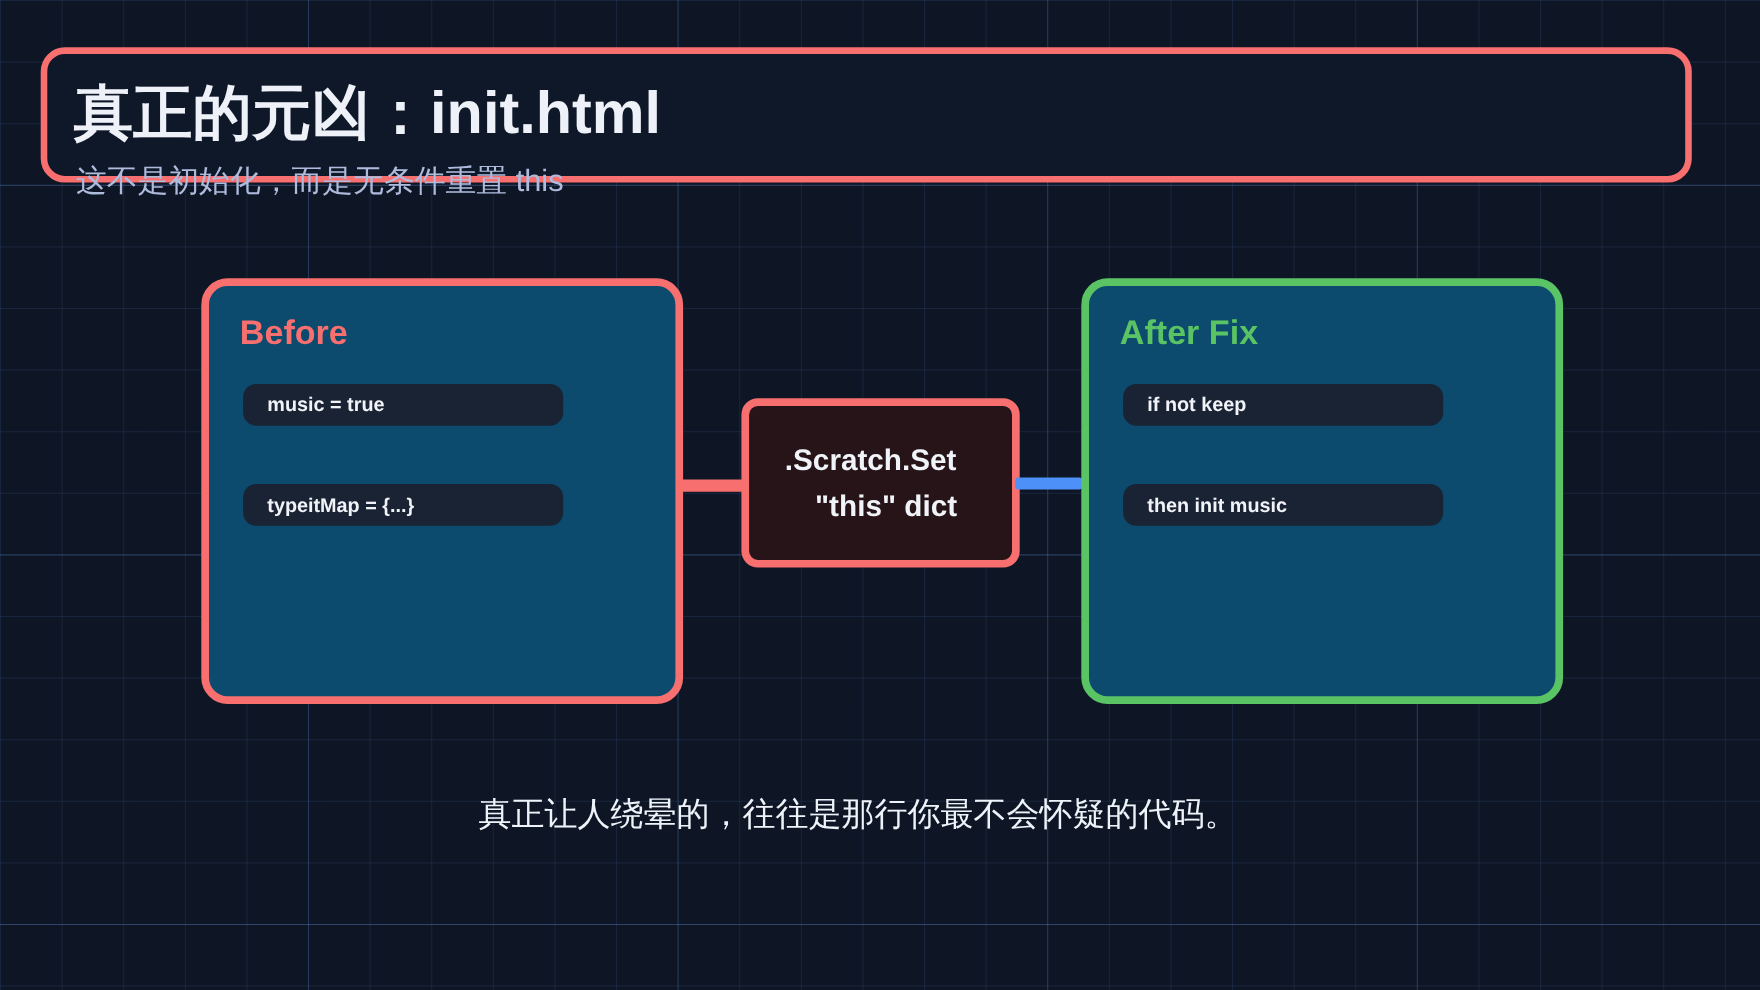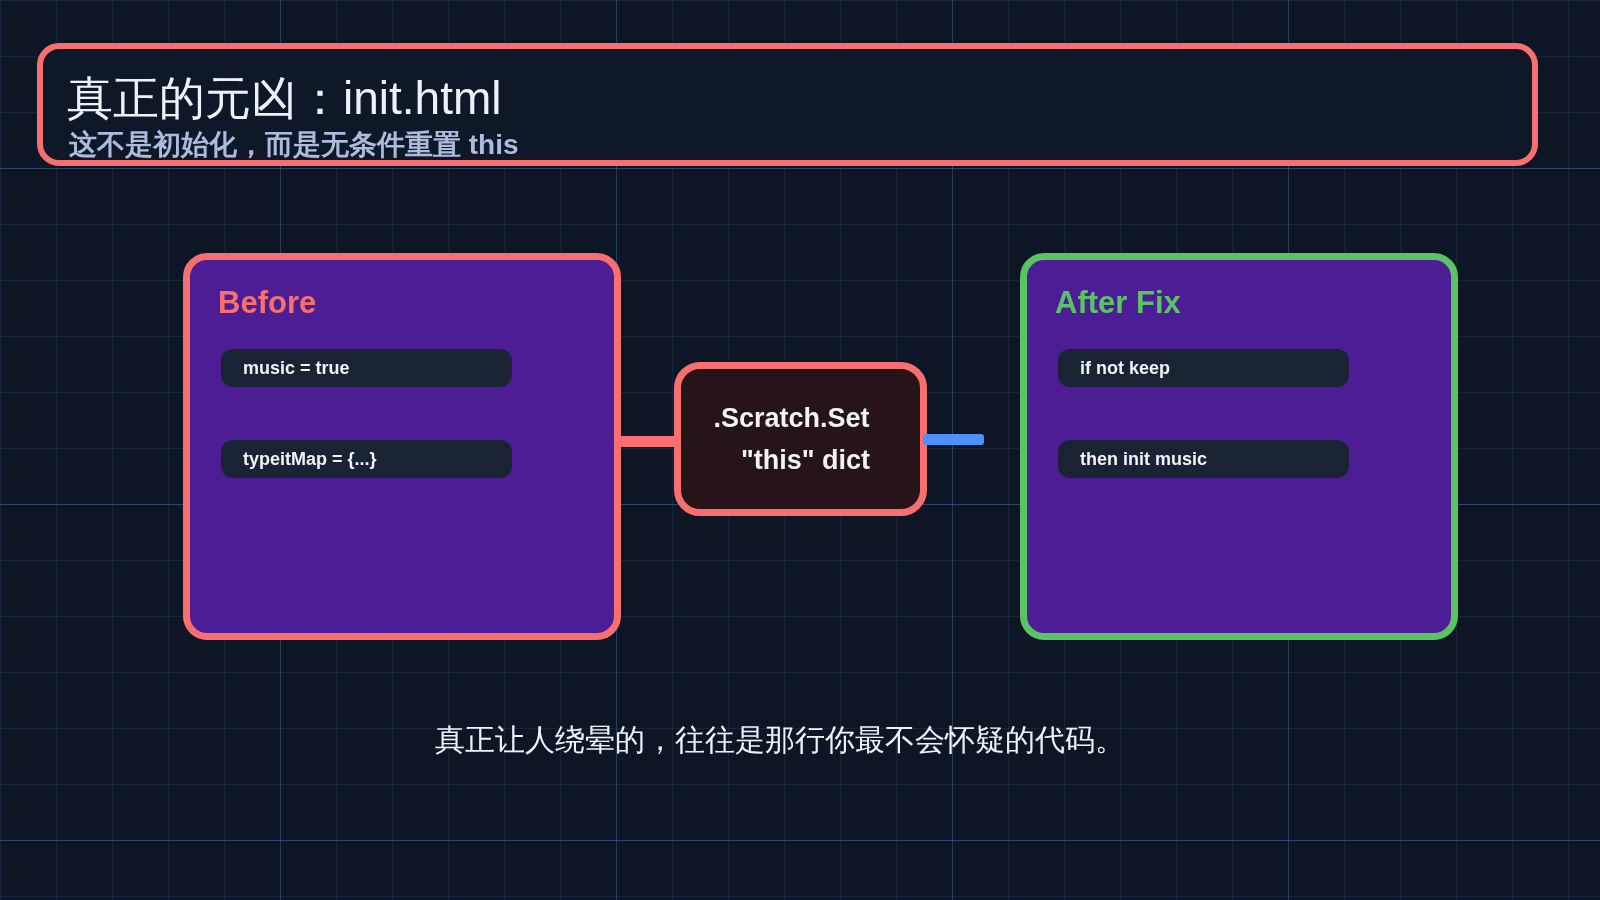--- a/index.html
+++ b/index.html
@@ -25,56 +25,56 @@
   }
 
   
   .title-card {
     position:absolute; left:37px; top:43px; width:1501px; height:123px;
     border:6px solid #f76f6e; border-radius:22px;
     background:#0f1828;
   }
   .title-card h1 {
     position:absolute; left:24px; top:22px;
-    font-size:46px; font-weight:normal; color:#eef2f8;
+    font-size:54px; font-weight:bold; color:#eef2f8;
     line-height:1.2; white-space:nowrap;
   }
   .title-card .subtitle {
-    position:absolute; left:26px; top:80px;
-    font-size:28px; font-weight:bold; color:#aebbdd;
+    position:absolute; left:26px; top:100px;
+    font-size:28px; font-weight:normal; color:#aebbdd;
     line-height:1.15; white-space:nowrap; z-index:2;
   }
 
   
   .panel {
     position:absolute; top:253px; width:438px; height:387px;
-    border-radius:24px; background:#4c1d95;
+    border-radius:24px; background:#0c4a6e;
   }
   .panel.before { left:183px; border:7px solid #f76f6e; }
-  .panel.after  { left:1020px; border:7px solid #5ac364; }
+  .panel.after  { left:983px; border:7px solid #5ac364; }
   .panel h2 {
     position:absolute; left:28px; top:24px;
     font-size:31px; font-weight:bold; line-height:1.2; white-space:nowrap;
   }
   .panel.before h2 { color:#f76f6e; }
   .panel.after  h2 { color:#5ac364; }
   .pill {
     position:absolute; left:31px; width:291px; height:38px;
     background:#1a2333; border-radius:12px;
     font-size:18px; font-weight:bold; color:#f0f3f8;
     line-height:38px; padding-left:22px; white-space:nowrap;
   }
   .pill.p1 { top:89px; }
   .pill.p2 { top:180px; }
   .pill.p3 { top:271px; }
 
   
   .center-node {
     position:absolute; left:674px; top:362px; width:253px; height:154px;
-    background:#261418; border:7px solid #f76f6e; border-radius:26px;
+    background:#261418; border:7px solid #f76f6e; border-radius:15px;
     display:flex; flex-direction:column; justify-content:center; align-items:center;
     color:#f0f3f8; font-weight:bold; font-size:27px; line-height:42px;
   }
   .center-node .line1 { margin-right:18px; white-space:nowrap; }
   .center-node .line2 { margin-left:10px;  white-space:nowrap; }
 
   
   .connector { position:absolute; height:11px; border-radius:3px; }
   .connector.red  { left:617px; top:436px; width:60px; background:#f76f6e; }
   .connector.blue { left:923px; top:434px; width:61px; background:#4d90f8; }

